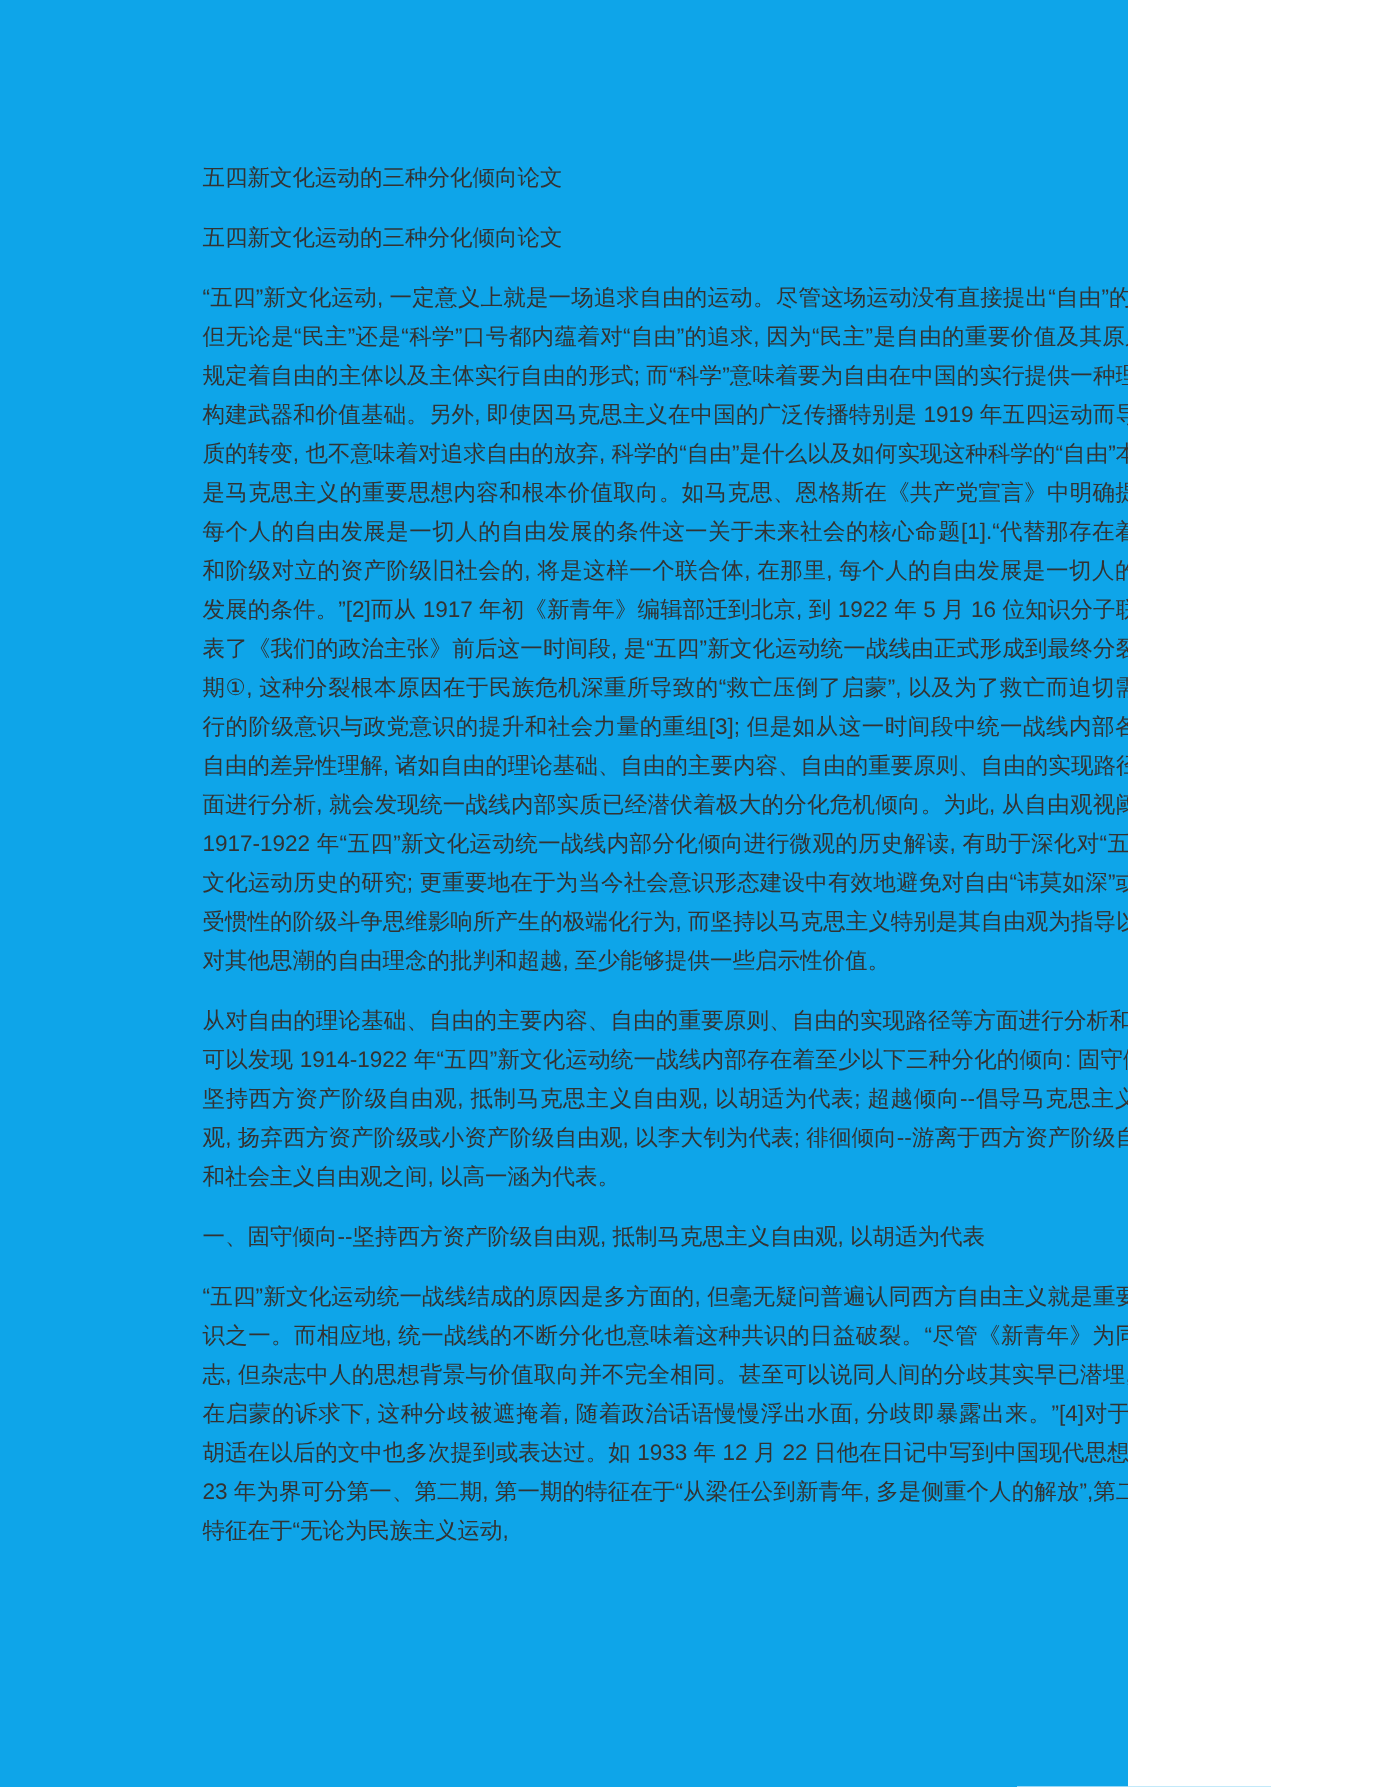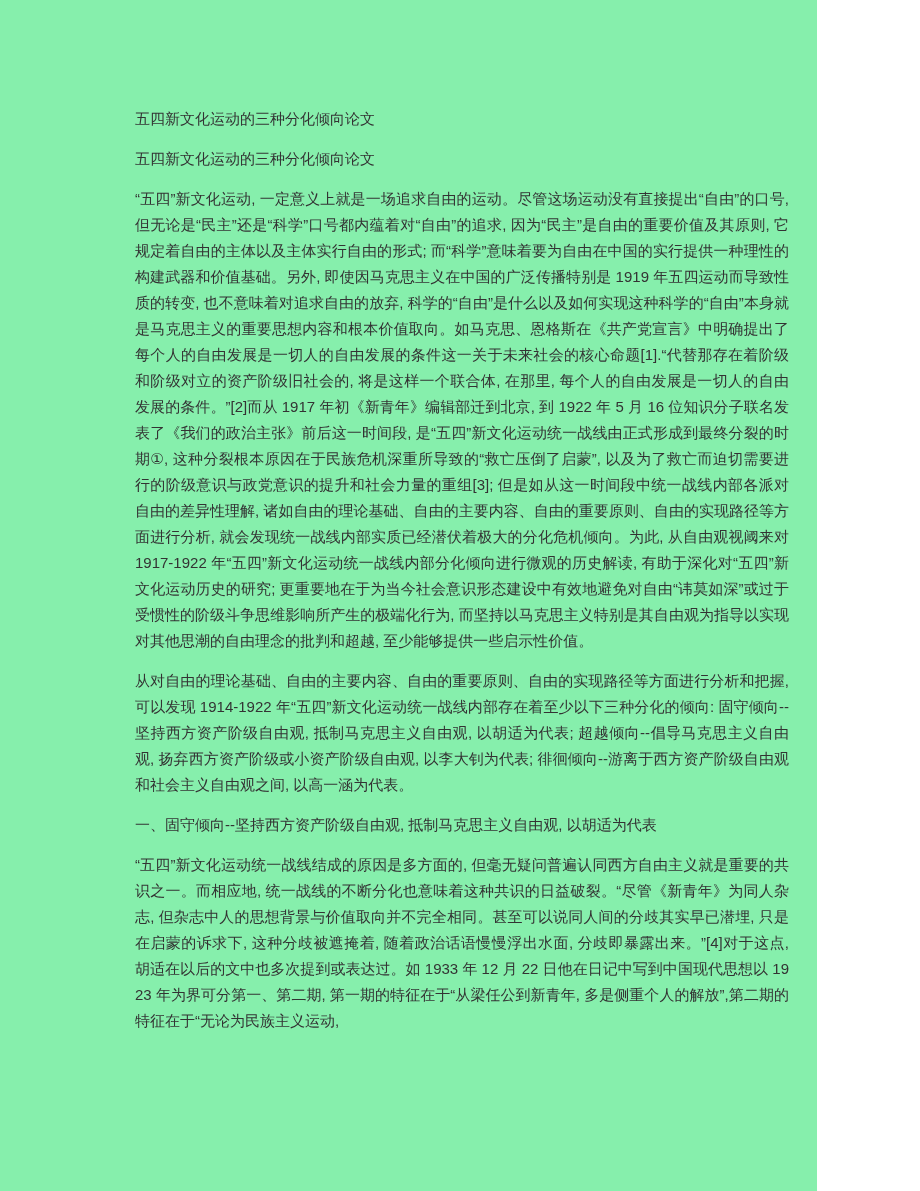--- a/index.html
+++ b/index.html
@@ -8,23 +8,23 @@
     padding: 0;
     background: #ffffff;
   }
   body {
     width: 920px;
     height: 1191px;
     font-family: "Liberation Sans", "DejaVu Sans", sans-serif;
   }
   .page {
     position: relative;
-    width: 817px;
+    width: 752px;
     height: 1191px;
-    background: #86efac;
+    background: #0ea5e9;
     overflow: hidden;
   }
   .content {
     position: absolute;
     left: 135px;
     top: 106px;
     width: 654px;
     color: #333333;
     font-size: 15px;
     line-height: 26px;

